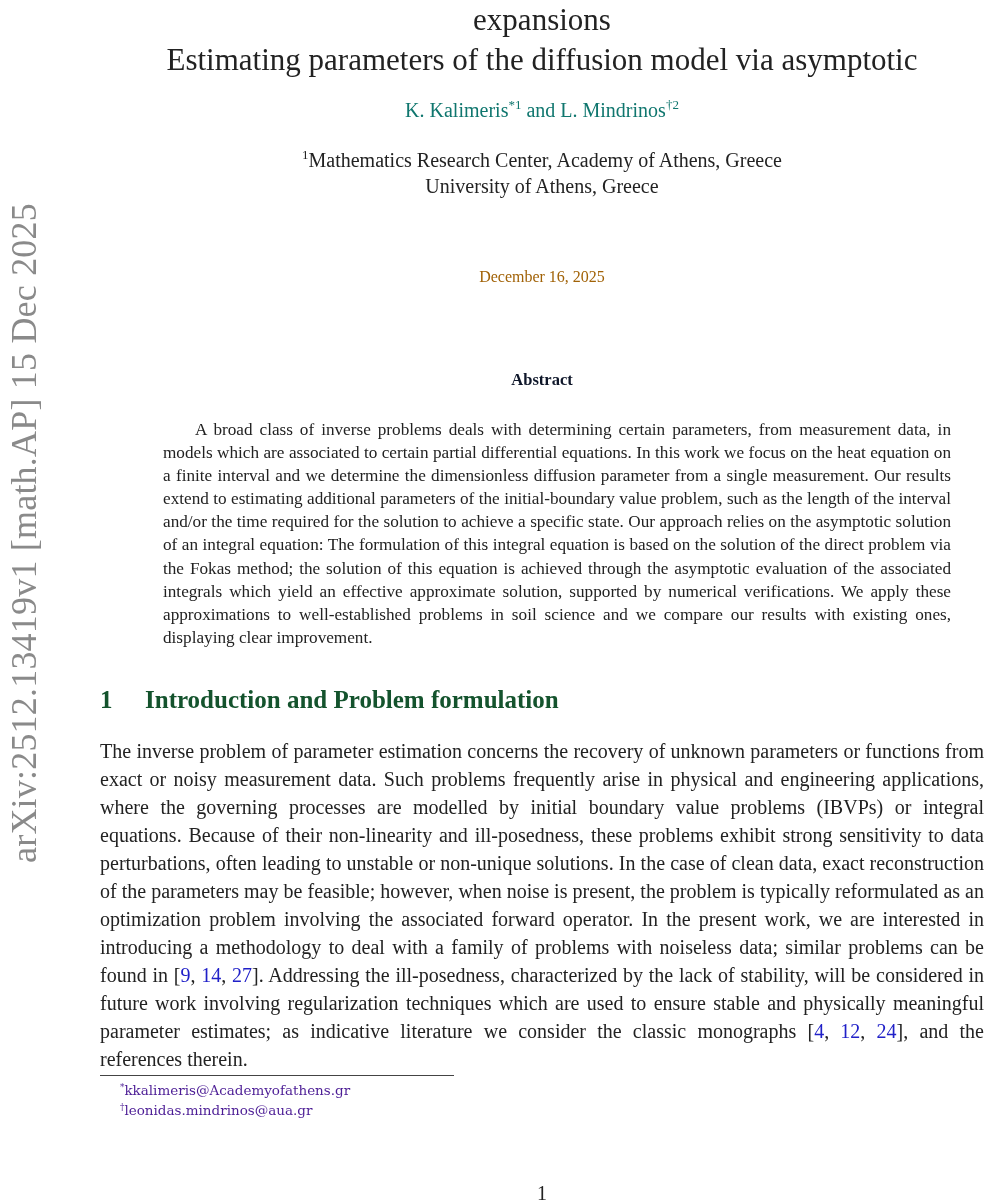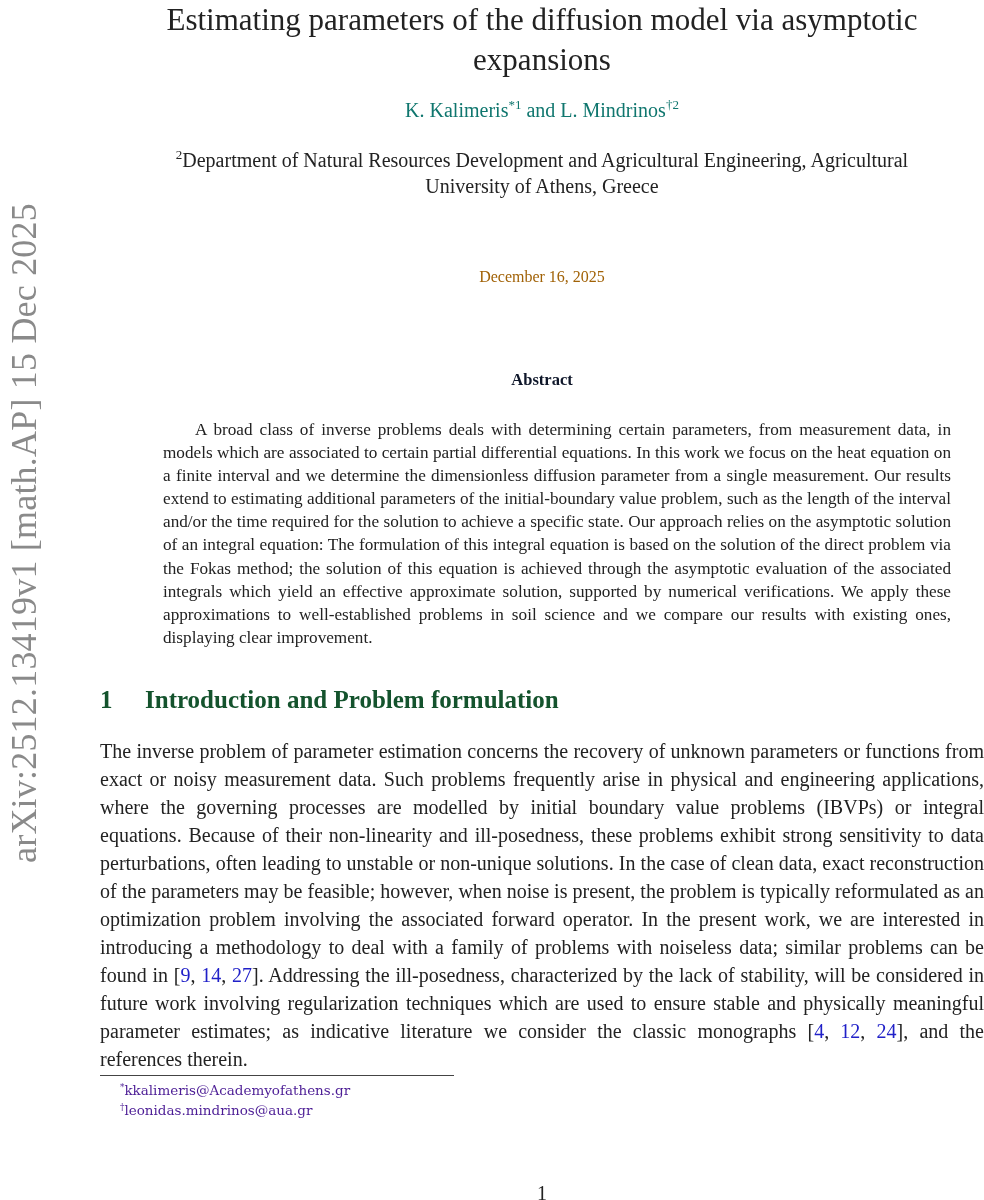--- a/index.html
+++ b/index.html
@@ -68,30 +68,30 @@
   }
 </style>
 </head>
 <body>
 
 <div class="sidebar">
   <span>arXiv:2512.13419v1  [math.AP]  15 Dec 2025</span>
 </div>
 
 <div class="title">
+  <div>expansions</div>
   <div>Estimating parameters of the diffusion model via asymptotic</div>
-  <div>expansions</div>
 </div>
 
 <div class="authors">
   <span>K. Kalimeris</span><sup>*1</sup><span style="white-space:pre"> and </span><span>L. Mindrinos</span><sup>†2</sup>
 </div>
 
 <div class="affils">
-  <div><sup>2</sup><span>Department of Natural Resources Development and Agricultural Engineering, Agricultural</span></div>
+  <div><sup>1</sup><span>Mathematics Research Center, Academy of Athens, Greece</span></div>
   <div>University of Athens, Greece</div>
 </div>
 
 <div class="date">December 16, 2025</div>
 
 <div class="abstract-title">Abstract</div>
 <p class="abstract-body">A broad class of inverse problems deals with determining certain parameters, from measurement data, in models which are associated to certain partial differential equations. In this work we focus on the heat equation on a finite interval and we determine the dimensionless diffusion parameter from a single measurement. Our results extend to estimating additional parameters of the initial-boundary value problem, such as the length of the interval and/or the time required for the solution to achieve a specific state. Our approach relies on the asymptotic solution of an integral equation: The formulation of this integral equation is based on the solution of the direct problem via the Fokas method; the solution of this equation is achieved through the asymptotic evaluation of the associated integrals which yield an effective approximate solution, supported by numerical verifications. We apply these approximations to well-established problems in soil science and we compare our results with existing ones, displaying clear improvement.</p>
 
 <div class="section-title">
   <span class="num">1</span><span>Introduction and Problem formulation</span>

